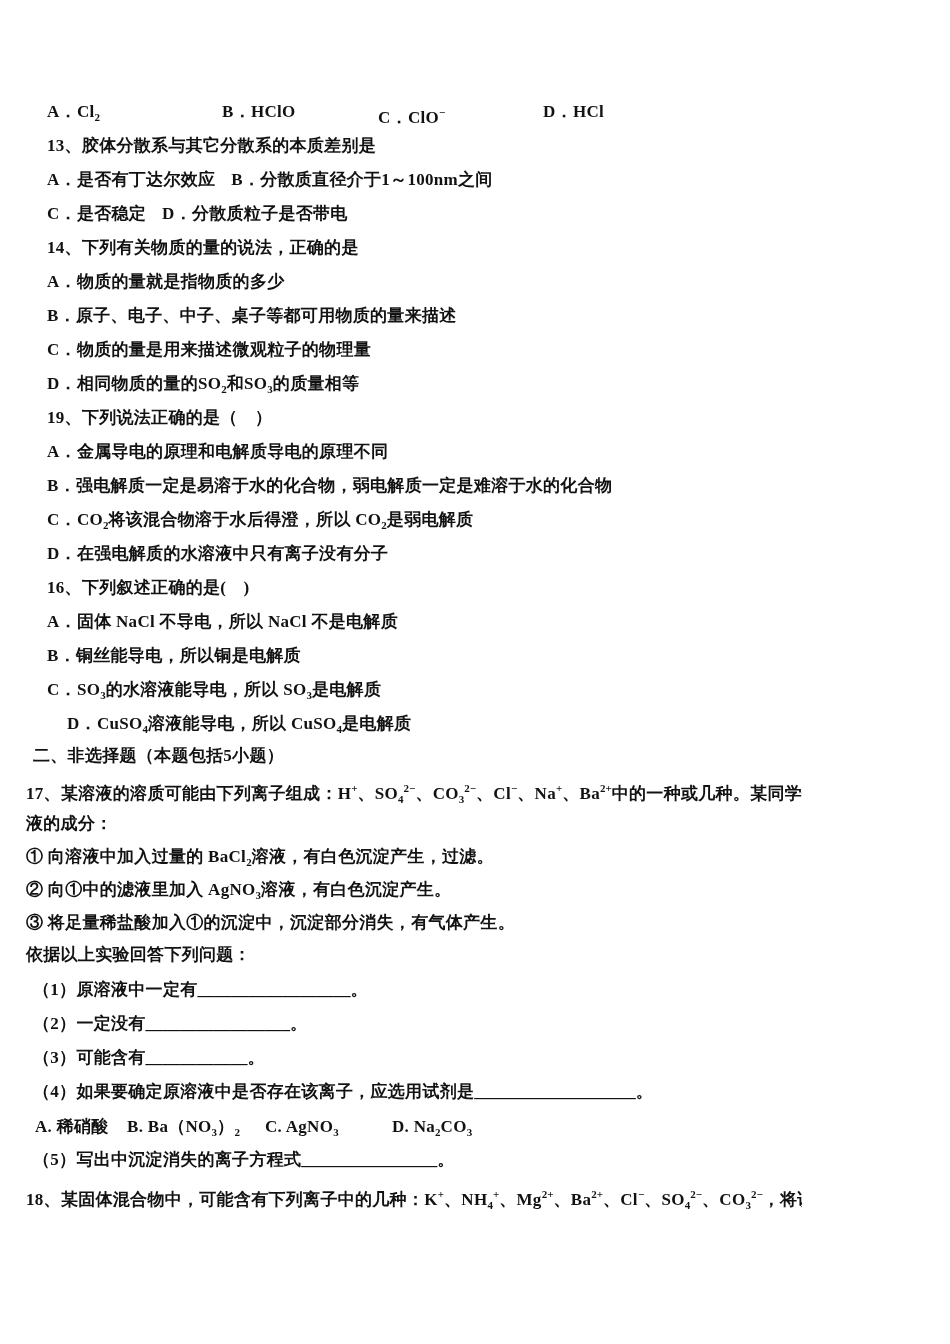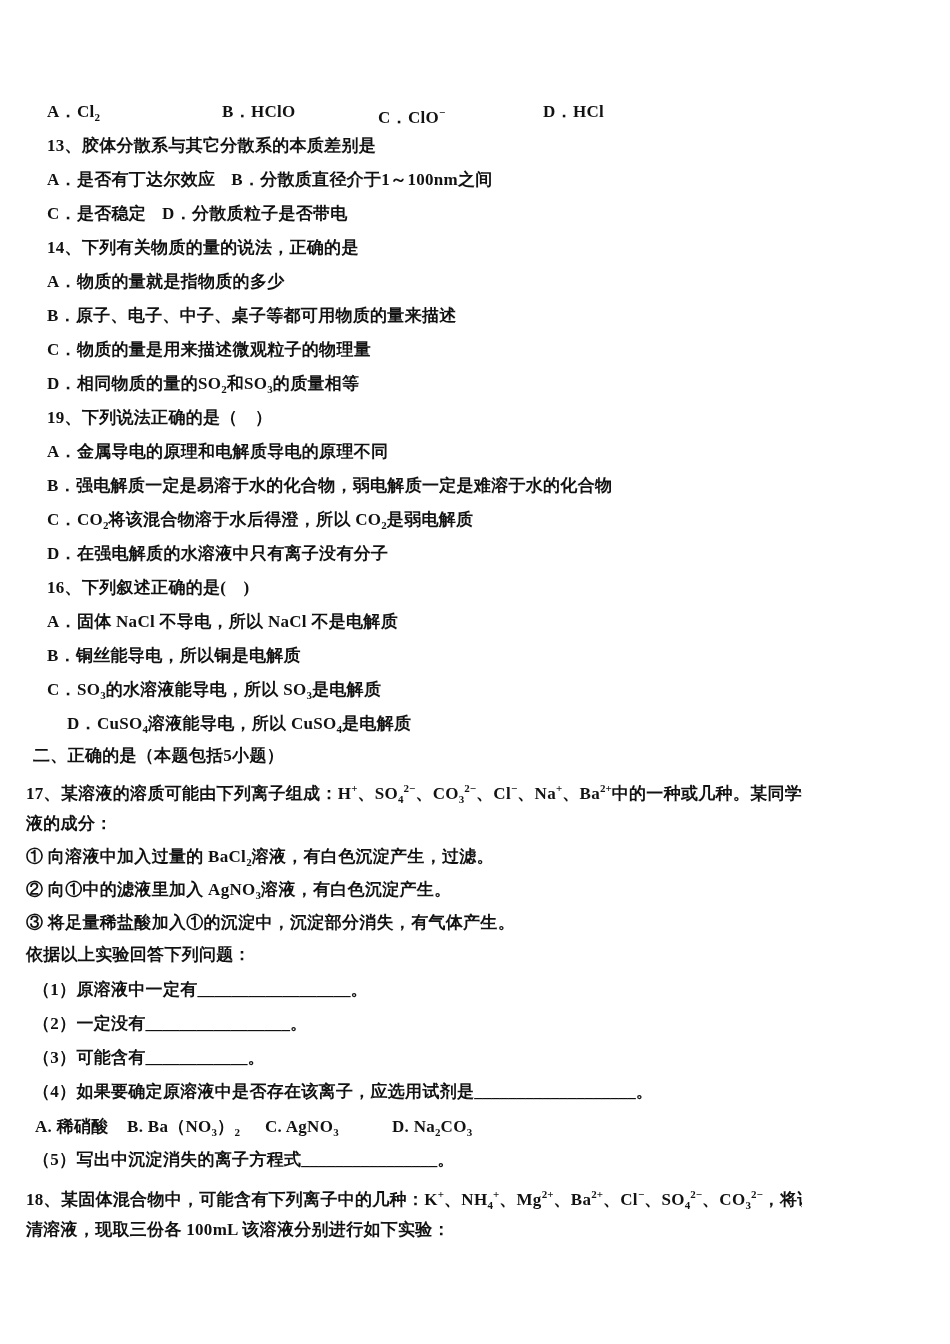--- a/index.html
+++ b/index.html
@@ -47,33 +47,32 @@
     <div class="line" style="top: 401px; left: 47px;"><span class="run">19、下列说法正确的是（　）</span></div>
     <div class="line" style="top: 435px; left: 47px;"><span class="run">A．金属导电的原理和电解质导电的原理不同</span></div>
     <div class="line" style="top: 469px; left: 47px;"><span class="run">B．强电解质一定是易溶于水的化合物，弱电解质一定是难溶于水的化合物</span></div>
     <div class="line" style="top: 503px; left: 47px;"><span class="run">C．CO</span><span class="sub">2</span><span class="run">将该混合物溶于水后得澄，所以 CO</span><span class="sub">2</span><span class="run">是弱电解质</span></div>
     <div class="line" style="top: 537px; left: 47px;"><span class="run">D．在强电解质的水溶液中只有离子没有分子</span></div>
     <div class="line" style="top: 571px; left: 47px;"><span class="run">16、下列叙述正确的是(　)</span></div>
     <div class="line" style="top: 605px; left: 47px;"><span class="run">A．固体 NaCl 不导电，所以 NaCl 不是电解质</span></div>
     <div class="line" style="top: 639px; left: 47px;"><span class="run">B．铜丝能导电，所以铜是电解质</span></div>
     <div class="line" style="top: 673px; left: 47px;"><span class="run">C．SO</span><span class="sub">3</span><span class="run">的水溶液能导电，所以 SO</span><span class="sub">3</span><span class="run">是电解质</span></div>
     <div class="line" style="top: 707px; left: 47px; margin-left: 20px;"><span class="run">D．CuSO</span><span class="sub">4</span><span class="run">溶液能导电，所以 CuSO</span><span class="sub">4</span><span class="run">是电解质</span></div>
-    <div class="line" style="top: 739px; left: 33px;"><span class="run">二、正确的是（本题包括5小题）</span></div>
+    <div class="line" style="top: 739px; left: 33px;"><span class="run">二、非选择题（本题包括5小题）</span></div>
     <div class="line" style="top: 771px; left: 26px;"><span class="run">17、某溶液的溶质可能由下列离子组成：H</span><span class="sup">+</span><span class="run">、SO</span><span class="sub">4</span><span class="sup">2−</span><span class="run">、CO</span><span class="sub">3</span><span class="sup">2−</span><span class="run">、Cl</span><span class="sup">−</span><span class="run">、Na</span><span class="sup">+</span><span class="run">、Ba</span><span class="sup">2+</span><span class="run">中的一种或几种。某同学做如下实验来确定溶</span></div>
     <div class="line" style="top: 807px; left: 26px;"><span class="run">液的成分：</span></div>
     <div class="line" style="top: 840px; left: 26px;"><span class="run">① 向溶液中加入过量的 BaCl</span><span class="sub">2</span><span class="run">溶液，有白色沉淀产生，过滤。</span></div>
     <div class="line" style="top: 873px; left: 26px;"><span class="run">② 向①中的滤液里加入 AgNO</span><span class="sub">3</span><span class="run">溶液，有白色沉淀产生。</span></div>
     <div class="line" style="top: 906px; left: 26px;"><span class="run">③ 将足量稀盐酸加入①的沉淀中，沉淀部分消失，有气体产生。</span></div>
     <div class="line" style="top: 938px; left: 26px;"><span class="run">依据以上实验回答下列问题：</span></div>
     <div class="line" style="top: 973px; left: 33px; text-align: right;"><span class="run">（1）原溶液中一定有</span><span class="blank">__________________</span><span class="run">。</span></div>
     <div class="line" style="top: 1007px; left: 33px;"><span class="run">（2）一定没有</span><span class="blank">_________________</span><span class="run">。</span></div>
     <div class="line" style="top: 1041px; left: 33px;"><span class="run">（3）可能含有</span><span class="blank">____________</span><span class="run">。</span></div>
     <div class="line" style="top: 1075px; left: 33px;"><span class="run">（4）如果要确定原溶液中是否存在该离子，应选用试剂是</span><span class="blank">___________________</span><span class="run">。</span></div>
     <div class="line" style="top: 1110px; left: 0px; width: 100%;">
       <span class="col" style="left: 35px;"><span class="run">A. 稀硝酸</span></span>
       <span class="col" style="left: 127px;"><span class="run">B. Ba（NO</span><span class="sub">3</span><span class="run">）</span><span class="sub">2</span></span>
       <span class="col" style="left: 265px;"><span class="run">C. AgNO</span><span class="sub">3</span></span>
       <span class="col" style="left: 392px;"><span class="run">D. Na</span><span class="sub">2</span><span class="run">CO</span><span class="sub">3</span></span>
     </div>
     <div class="line" style="top: 1143px; left: 33px;"><span class="run">（5）写出中沉淀消失的离子方程式</span><span class="blank">________________</span><span class="run">。</span></div>
     <div class="line" style="top: 1177px; left: 26px;"><span class="run">18、某固体混合物中，可能含有下列离子中的几种：K</span><span class="sup">+</span><span class="run">、NH</span><span class="sub">4</span><span class="sup">+</span><span class="run">、Mg</span><span class="sup">2+</span><span class="run">、Ba</span><span class="sup">2+</span><span class="run">、Cl</span><span class="sup">−</span><span class="run">、SO</span><span class="sub">4</span><span class="sup">2−</span><span class="run">、CO</span><span class="sub">3</span><span class="sup">2−</span><span class="run">，将该混合物溶于水后得澄</span></div>
-    <div class="line" style="top: 1213px; left: 26px;"><span class="run">清溶液，现取三份各 100mL 该溶液分别进行如下实验：</span></div>
   </div>
 
 </body></html>

